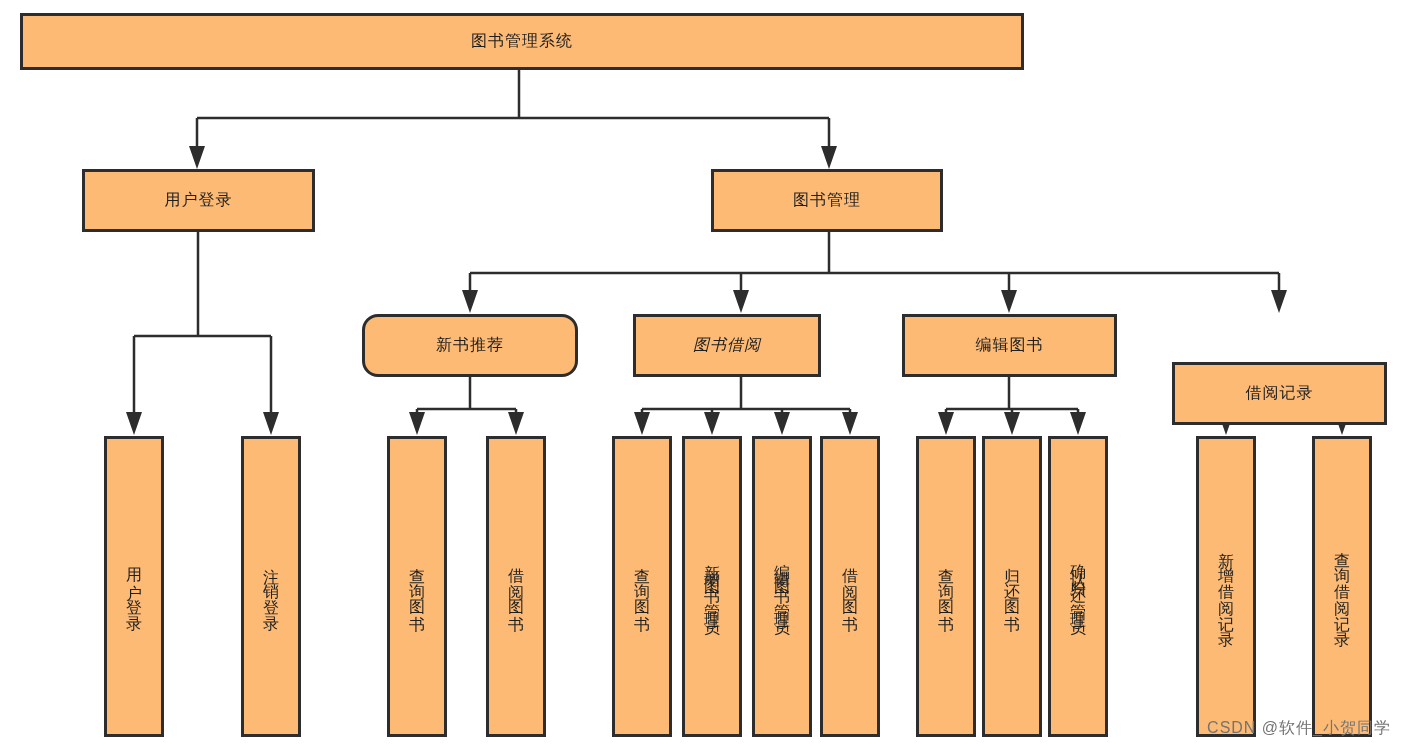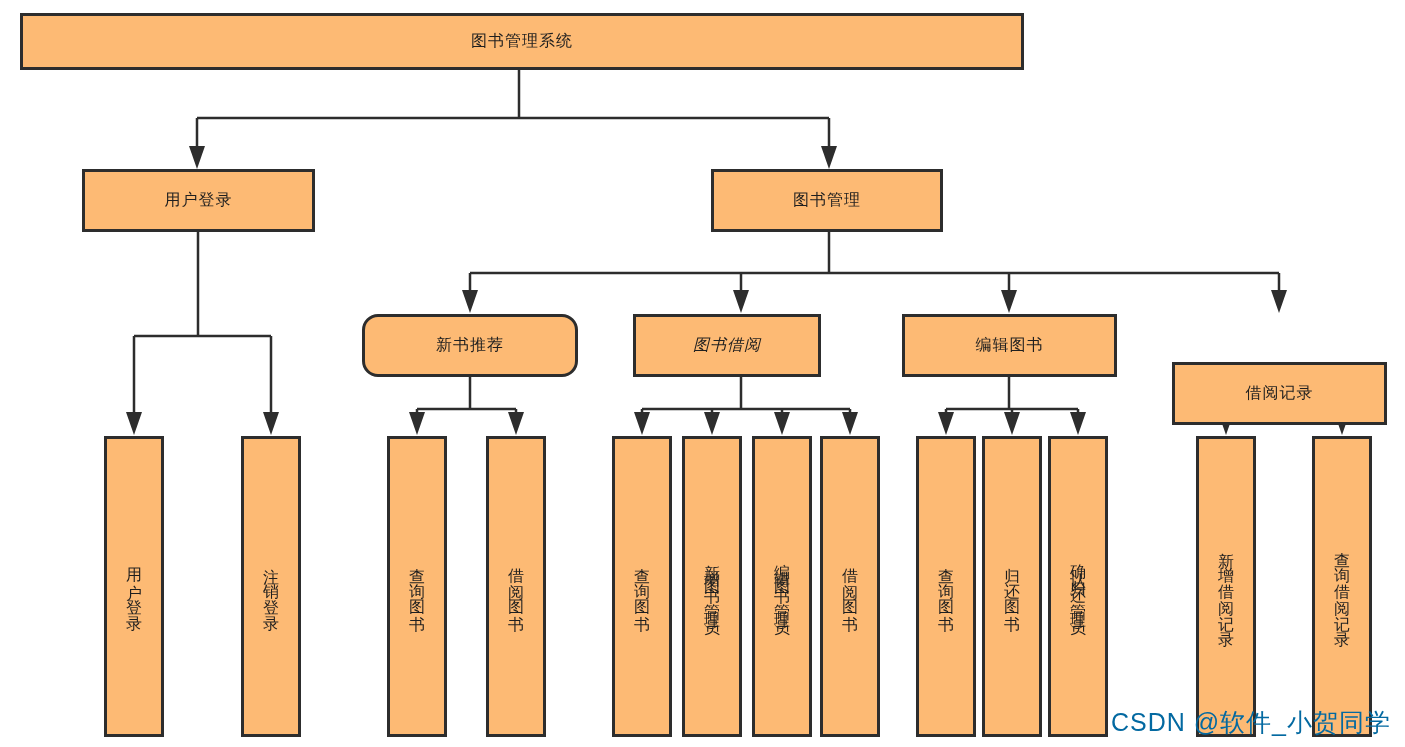--- a/index.html
+++ b/index.html
@@ -49,22 +49,22 @@
   .leaf.p1{left:104px;} .leaf.p2{left:241px;}
   .leaf.p3{left:387px;} .leaf.p4{left:486px;}
   .leaf.p5{left:612px;} .leaf.p6{left:682px;}
   .leaf.p7{left:752px;} .leaf.p8{left:820px;}
   .leaf.p9{left:916px;} .leaf.p10{left:982px;} .leaf.p11{left:1048px;}
   .leaf.p12{left:1196px;} .leaf.p13{left:1312px;}
   .watermark{
     position:absolute;
     right:14px;bottom:8px;
     z-index:2;
-    font-size:25px;
-    color:#0369a1;
+    font-size:16px;
+    color:#737373;
     letter-spacing:1px;
   }
 </style>
 </head>
 <body>
 
 <div class="canvas">
 
   <svg class="wires" width="1405" height="747" viewBox="0 0 1405 747">
     <g stroke="#2d2d2d" stroke-width="2.5" fill="none">

